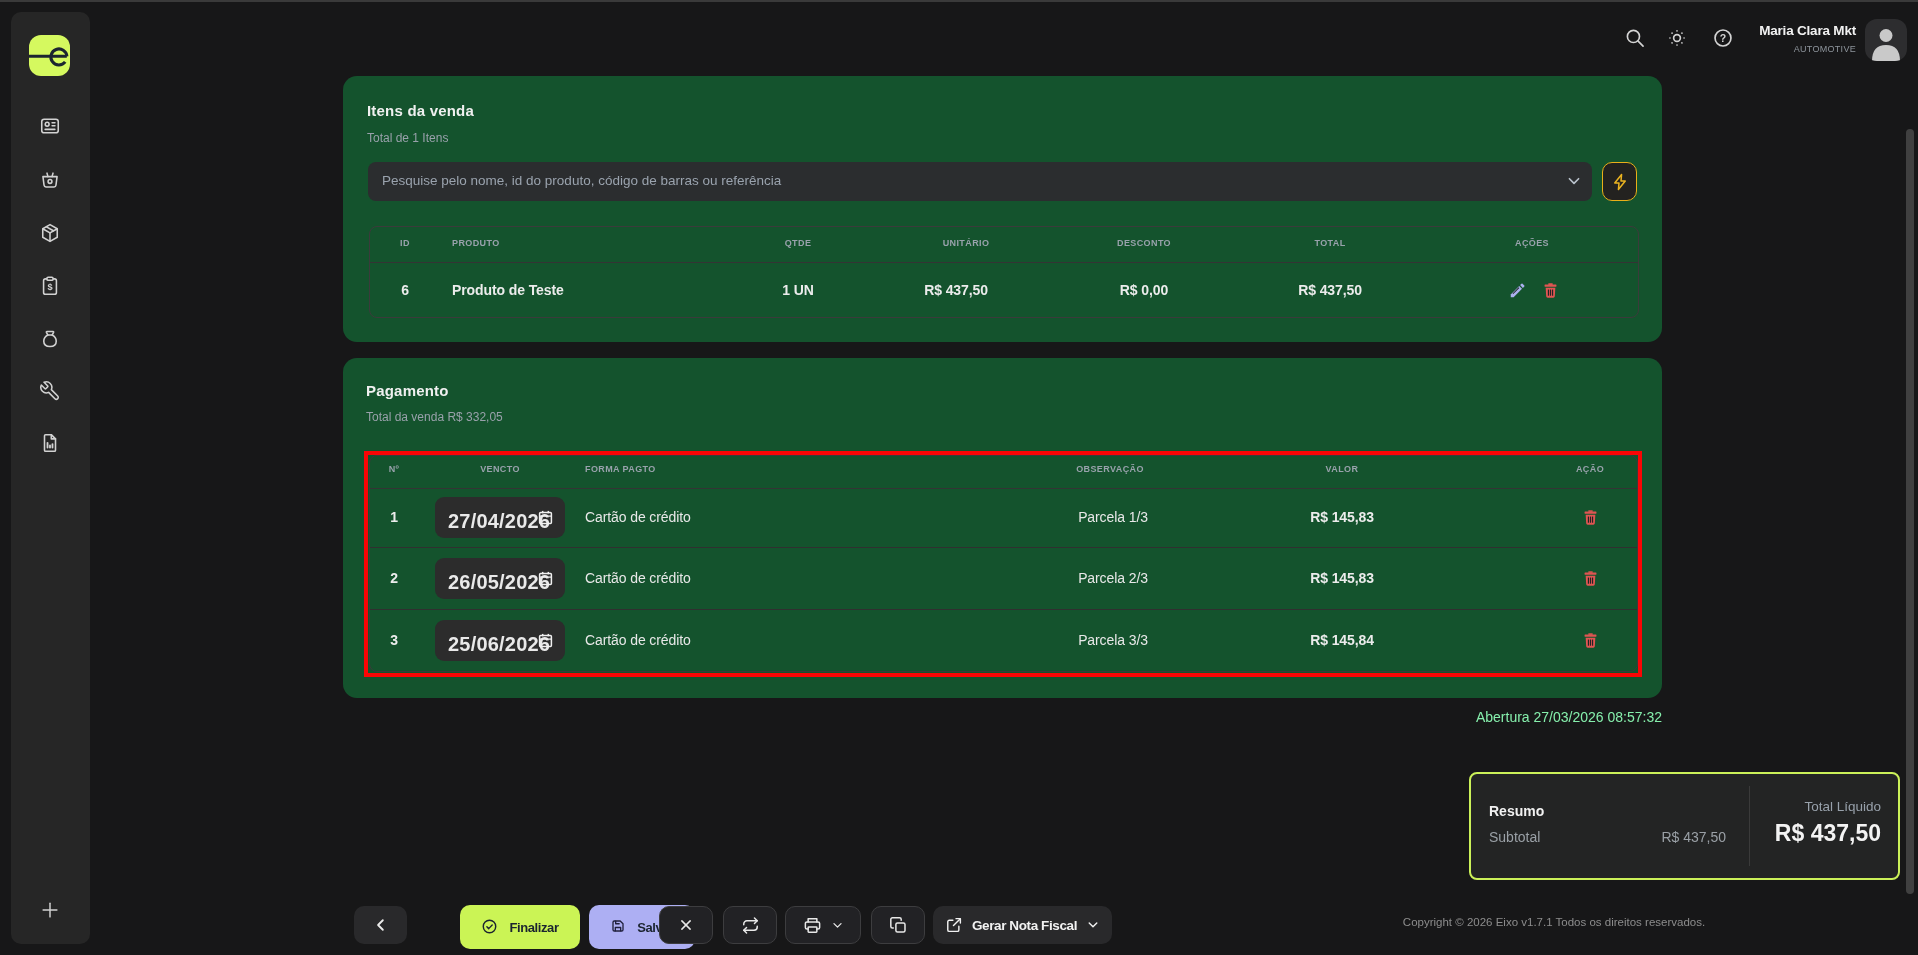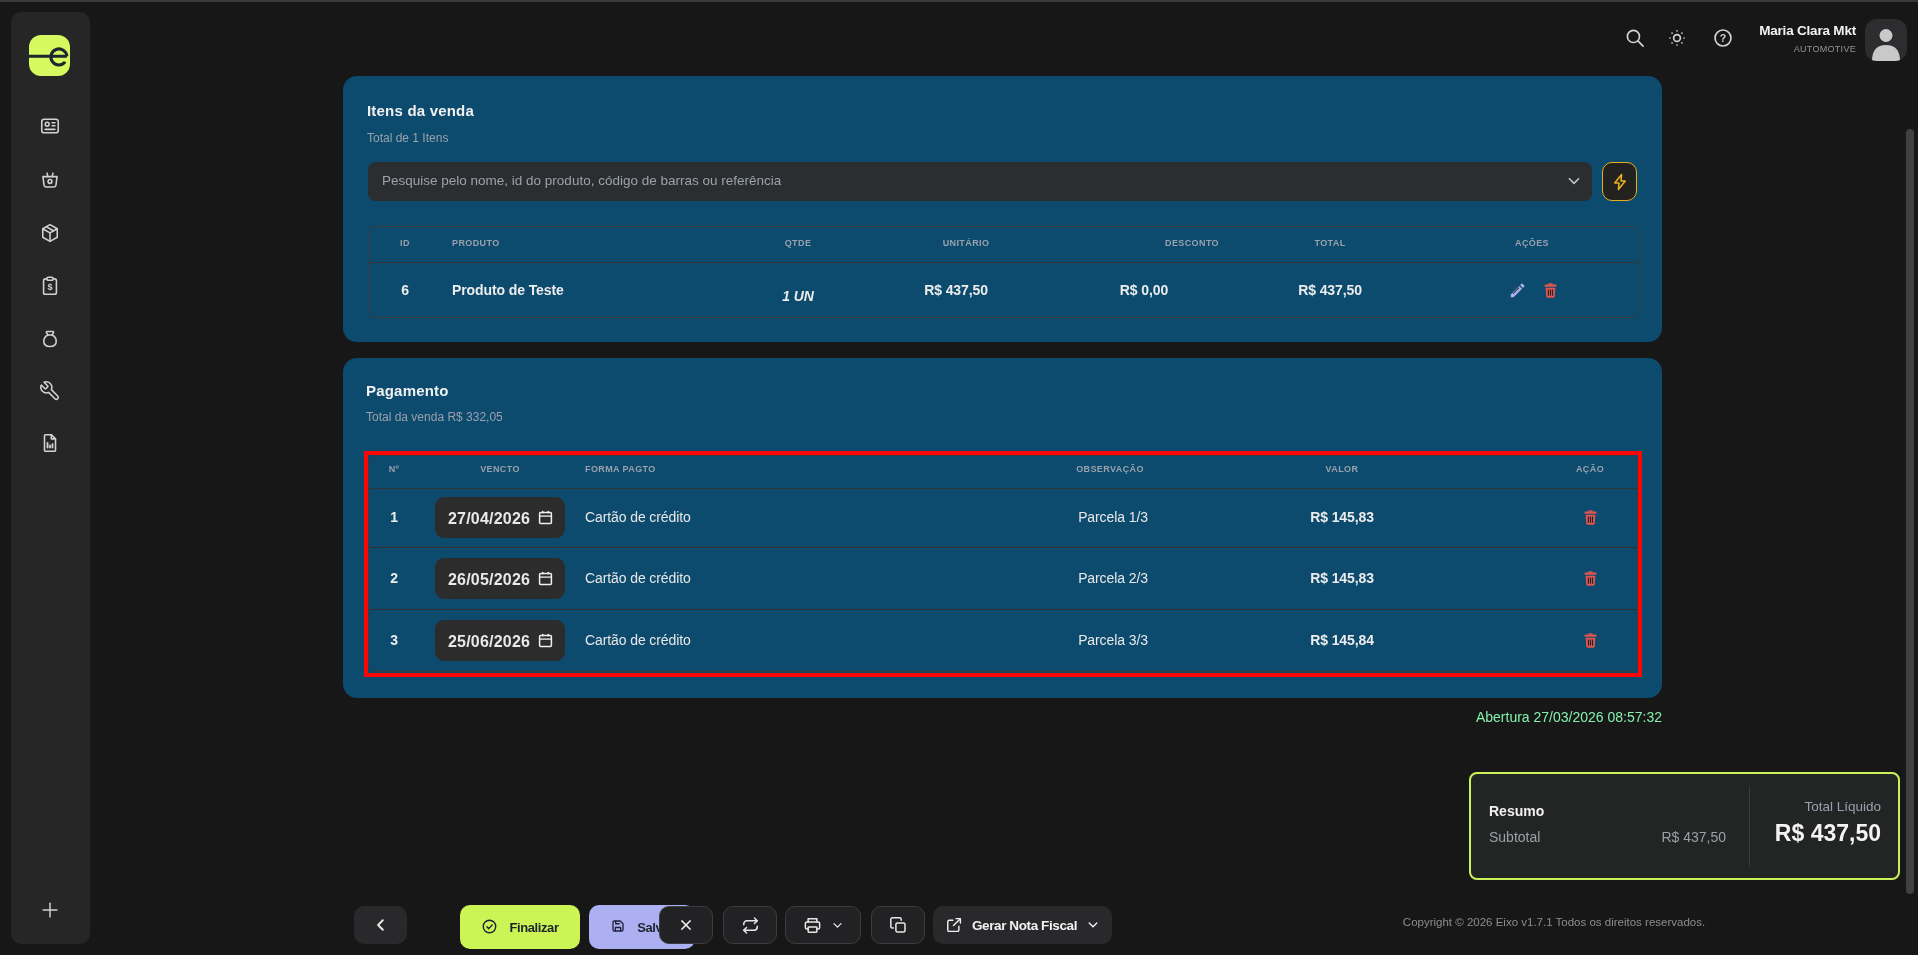--- a/index.html
+++ b/index.html
@@ -7,31 +7,31 @@
   html,body { width:1918px; height:955px; overflow:hidden; }
   body { background:#171718; font-family:"Liberation Sans", sans-serif; position:relative; }
   .abs { position:absolute; }
   .topstrip { left:0; top:0; width:1918px; height:2px; background:#3a3a3a; }
   
   .sidebar { left:11px; top:12px; width:79px; height:932px; background:#262626; border-radius:10px; }
   .logo { position:absolute; left:18px; top:23px; width:41px; height:41px; background:#d5f95f; border-radius:12px; overflow:hidden; }
   .sideicon { position:absolute; left:28px; width:22px; height:22px; color:#d2d2d2; }
   .sideicon svg { width:22px; height:22px; display:block; }
   
-  .card { background:#0c4a6e; border-radius:14px; }
+  .card { background:#14532d; border-radius:14px; }
   .card-h1 { font-size:15px; letter-spacing:-0.2px; font-weight:bold; color:#f0f0f0; letter-spacing:.2px; }
   .card-sub { font-size:12px; color:#99a1ab; }
   .ghead { font-size:9px; font-weight:bold; letter-spacing:0.4px; color:#99a2ac; }
   .val { font-size:14px; letter-spacing:-0.1px; font-weight:bold; color:#ececec; }
   .ctr { transform:translateX(-50%); white-space:nowrap; }
   .tbl { border:1px solid #3b3b3b; border-radius:8px; }
   
   .search { left:368px; top:162px; width:1224px; height:39px; background:#2b2d2f; border-radius:8px; }
   .dateinput { width:130px; height:41px; background:#2c2c2c; border-radius:9px; }
-  .datetxt { position:absolute; left:13px; top:13px; font-size:16px; font-weight:bold; color:#e9e9e9; letter-spacing:.2px;}
+  .datetxt { position:absolute; left:13px; top:13px; font-size:20px; font-weight:bold; color:#e9e9e9; letter-spacing:.2px;}
   
   .btn { position:absolute; top:906px; height:38px; border-radius:10px; background:#29292b; }
   .btn.outl { background:#222225; border:1px solid #3d3d3f; }
   .btn-big { position:absolute; top:905px; height:44px; border-radius:10px; display:flex; align-items:center; justify-content:center; gap:9px; font-size:13px; letter-spacing:-0.4px; font-weight:bold; color:#1b2430;margin-left:44px; }
   .cflex { display:flex; align-items:center; justify-content:center; height:100%; }
   .redbox { left:364px; top:451px; width:1278px; height:226px; border:4px solid #fb0505; }
   .trashic { width:19px; height:19px; color:#e05552; }
   .scrollthumb { left:1906px; top:129px; width:8px; height:765px; background:#404040; border-radius:4px; }
 </style>
 </head>
@@ -151,26 +151,26 @@
     </div>
 </div>
 
 <div class="abs tbl" style="left:369px; top:226px; width:1270px; height:92px;">
   <div class="abs" style="left:0; top:35px; width:1268px; height:1px; background:#343434;"></div>
 </div>
 <div class="abs ghead ctr" style="left:405px; top:238px;text-align:center;">ID</div>
 <div class="abs ghead" style="left:452px; top:238px;">PRODUTO</div>
 <div class="abs ghead ctr" style="left:798px; top:238px;">QTDE</div>
 <div class="abs ghead ctr" style="left:956px; top:238px;padding-left:20px;">UNITÁRIO</div>
-<div class="abs ghead ctr" style="left:1144px; top:238px;margin-left:48px;">DESCONTO</div>
+<div class="abs ghead ctr" style="left:1144px; top:238px;">DESCONTO</div>
 <div class="abs ghead ctr" style="left:1330px; top:238px;">TOTAL</div>
 <div class="abs ghead ctr" style="left:1532px; top:238px;">AÇÕES</div>
 <div class="abs val ctr" style="left:405px; top:282px;">6</div>
 <div class="abs val" style="left:452px; top:282px;">Produto de Teste</div>
-<div class="abs val ctr" style="left:798px; top:288px;font-style:italic;">1 UN</div>
+<div class="abs val ctr" style="left:798px; top:282px;">1 UN</div>
 <div class="abs val ctr" style="left:956px; top:282px;">R$ 437,50</div>
 <div class="abs val ctr" style="left:1144px; top:282px;">R$ 0,00</div>
 <div class="abs val ctr" style="left:1330px; top:282px;">R$ 437,50</div>
 <div class="abs" style="left:1508px; top:281px; width:19px; height:19px; color:#abb1ef;" id="ic-pencil"><svg width="19" height="19" viewBox="0 0 24 24" fill="currentColor">
       <path d="M3.5 16.9 V20.5 h3.6 L17.7 9.9 l-3.6 -3.6 L3.5 16.9z"></path>
       <path d="M20.6 7c.39-.39.39-1.02 0-1.41l-2.2-2.2a.9959.9959 0 0 0-1.41 0l-1.75 1.75 3.6 3.6 1.76-1.74z"></path>
       <line x1="6.2" y1="16.1" x2="13.9" y2="8.4" stroke="#232425" stroke-width="1.3"></line>
     </svg></div>
 <div class="abs" style="left:1541px; top:281px; width:19px; height:19px; color:#e05552;" id="ic-trash1"><svg width="19" height="19" viewBox="0 0 24 24" fill="currentColor">
       <path d="M9.3 2.9 h5.4 v2 h-5.4 z"></path>

